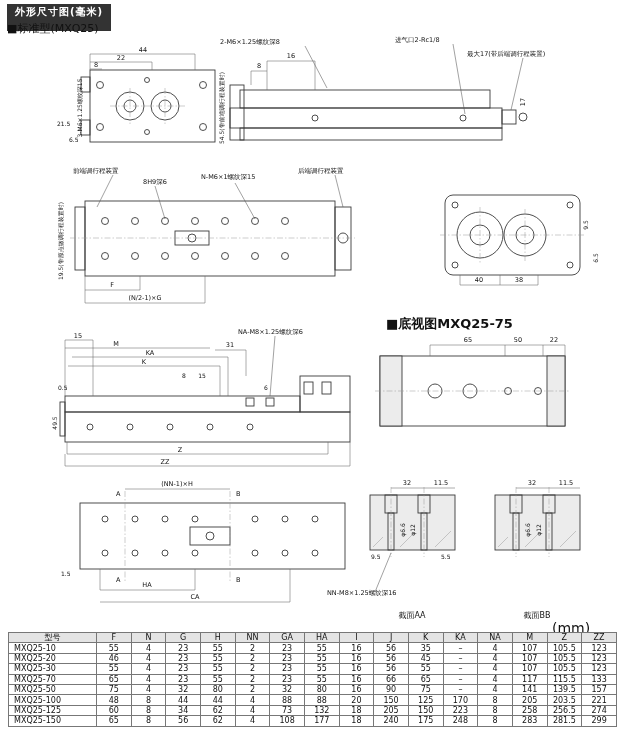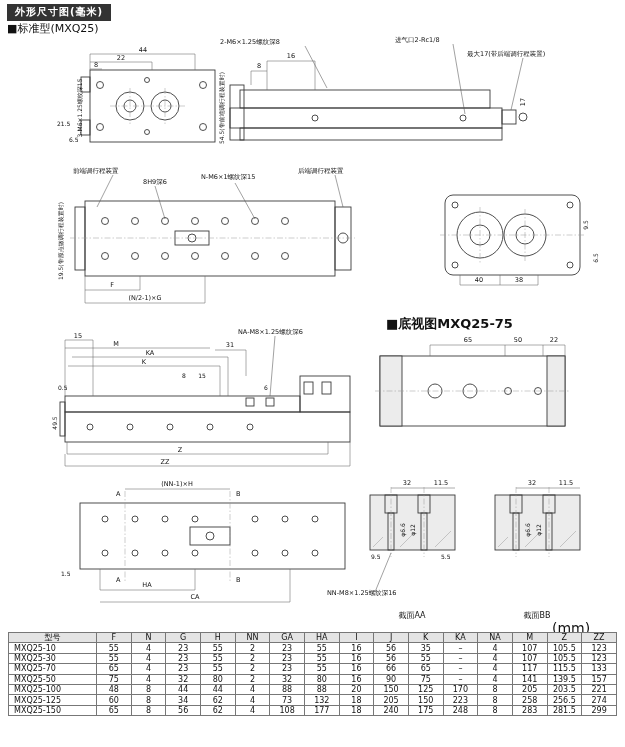--- a/index.html
+++ b/index.html
@@ -1,21 +1,21 @@
 <!DOCTYPE html>
 <html><head>
 <meta charset="utf-8">
 <style>
   * { box-sizing: border-box; margin: 0; padding: 0; }
   html,body { width:625px; height:747px; background:#fff;
     font-family:"DejaVu Sans","Liberation Sans",sans-serif; color:#111; }
   .page { position:relative; width:625px; height:747px; overflow:hidden; background:#fff; }
 
   .title-bar { position:absolute; left:7px; top:4px; background:#333; color:#fff;
-    font-size:10px; font-weight:bold; padding:1px 8px 2px; letter-spacing:1px; }
+    font-size:10px; font-weight:bold; padding:1px 8px 12px; letter-spacing:1px; }
   .subtitle { position:absolute; left:7px; top:21px; font-size:11px; font-weight:normal; }
   .bottom-view-title { position:absolute; left:386px; top:315px; font-size:13px; font-weight:bold; }
   .unit-label { position:absolute; left:552px; top:620px; font-size:14px; }
 
   svg { position:absolute; overflow:visible; }
   #svg1 { left:55px; top:30px; }
   #svg2 { left:55px; top:163px; }
   #svg3 { left:50px; top:318px; }
   #svg4 { left:55px; top:475px; }
 
@@ -370,20 +370,38 @@
           <td>16</td>
           <td>56</td>
           <td>35</td>
           <td>–</td>
           <td>4</td>
           <td>107</td>
           <td>105.5</td>
           <td>123</td>
         </tr>
         <tr>
+          <td class="model">MXQ25-20</td>
+          <td>46</td>
+          <td>4</td>
+          <td>23</td>
+          <td>55</td>
+          <td>2</td>
+          <td>23</td>
+          <td>55</td>
+          <td>16</td>
+          <td>56</td>
+          <td>45</td>
+          <td>–</td>
+          <td>4</td>
+          <td>107</td>
+          <td>105.5</td>
+          <td>123</td>
+        </tr>
+        <tr>
           <td class="model">MXQ25-30</td>
           <td>55</td>
           <td>4</td>
           <td>23</td>
           <td>55</td>
           <td>2</td>
           <td>23</td>
           <td>55</td>
           <td>16</td>
           <td>56</td>

